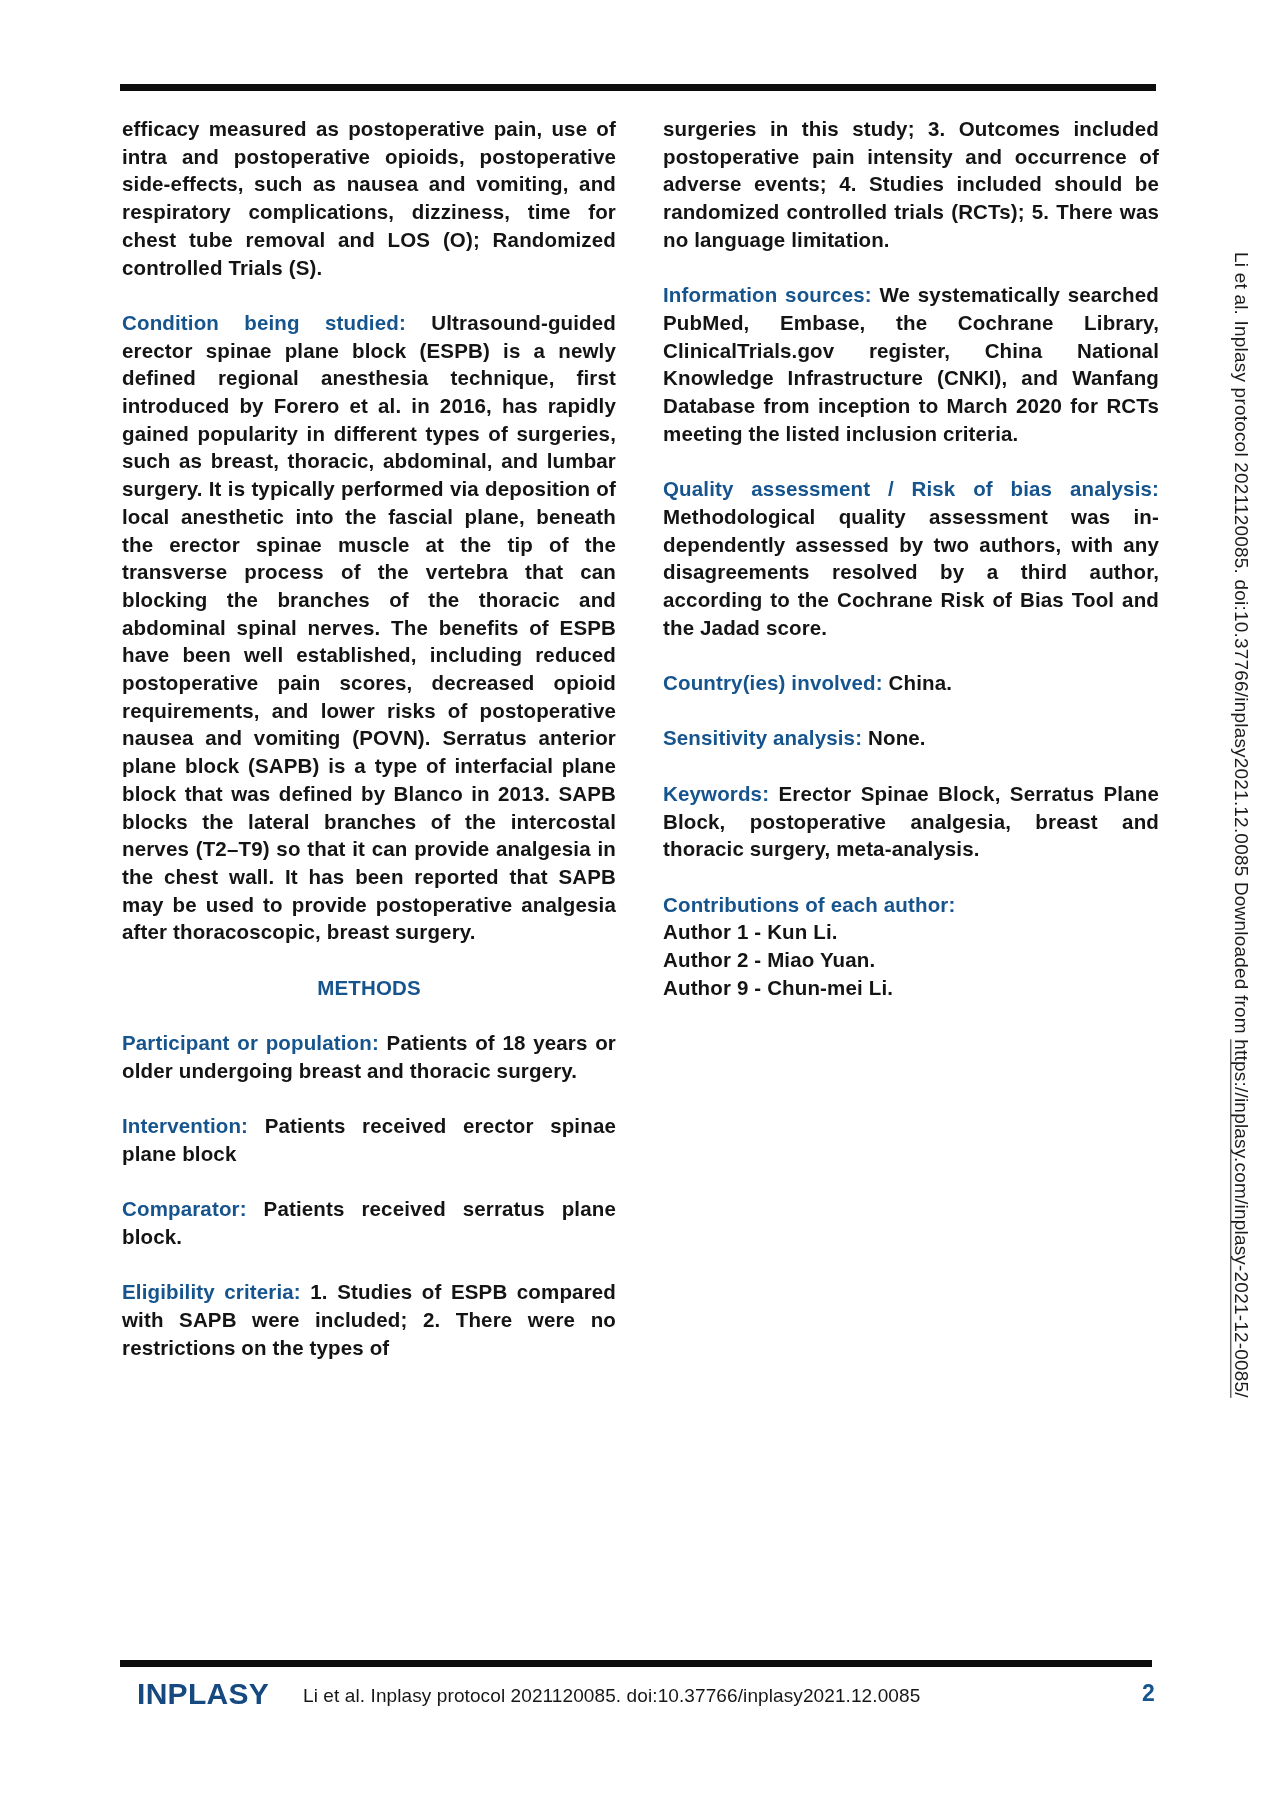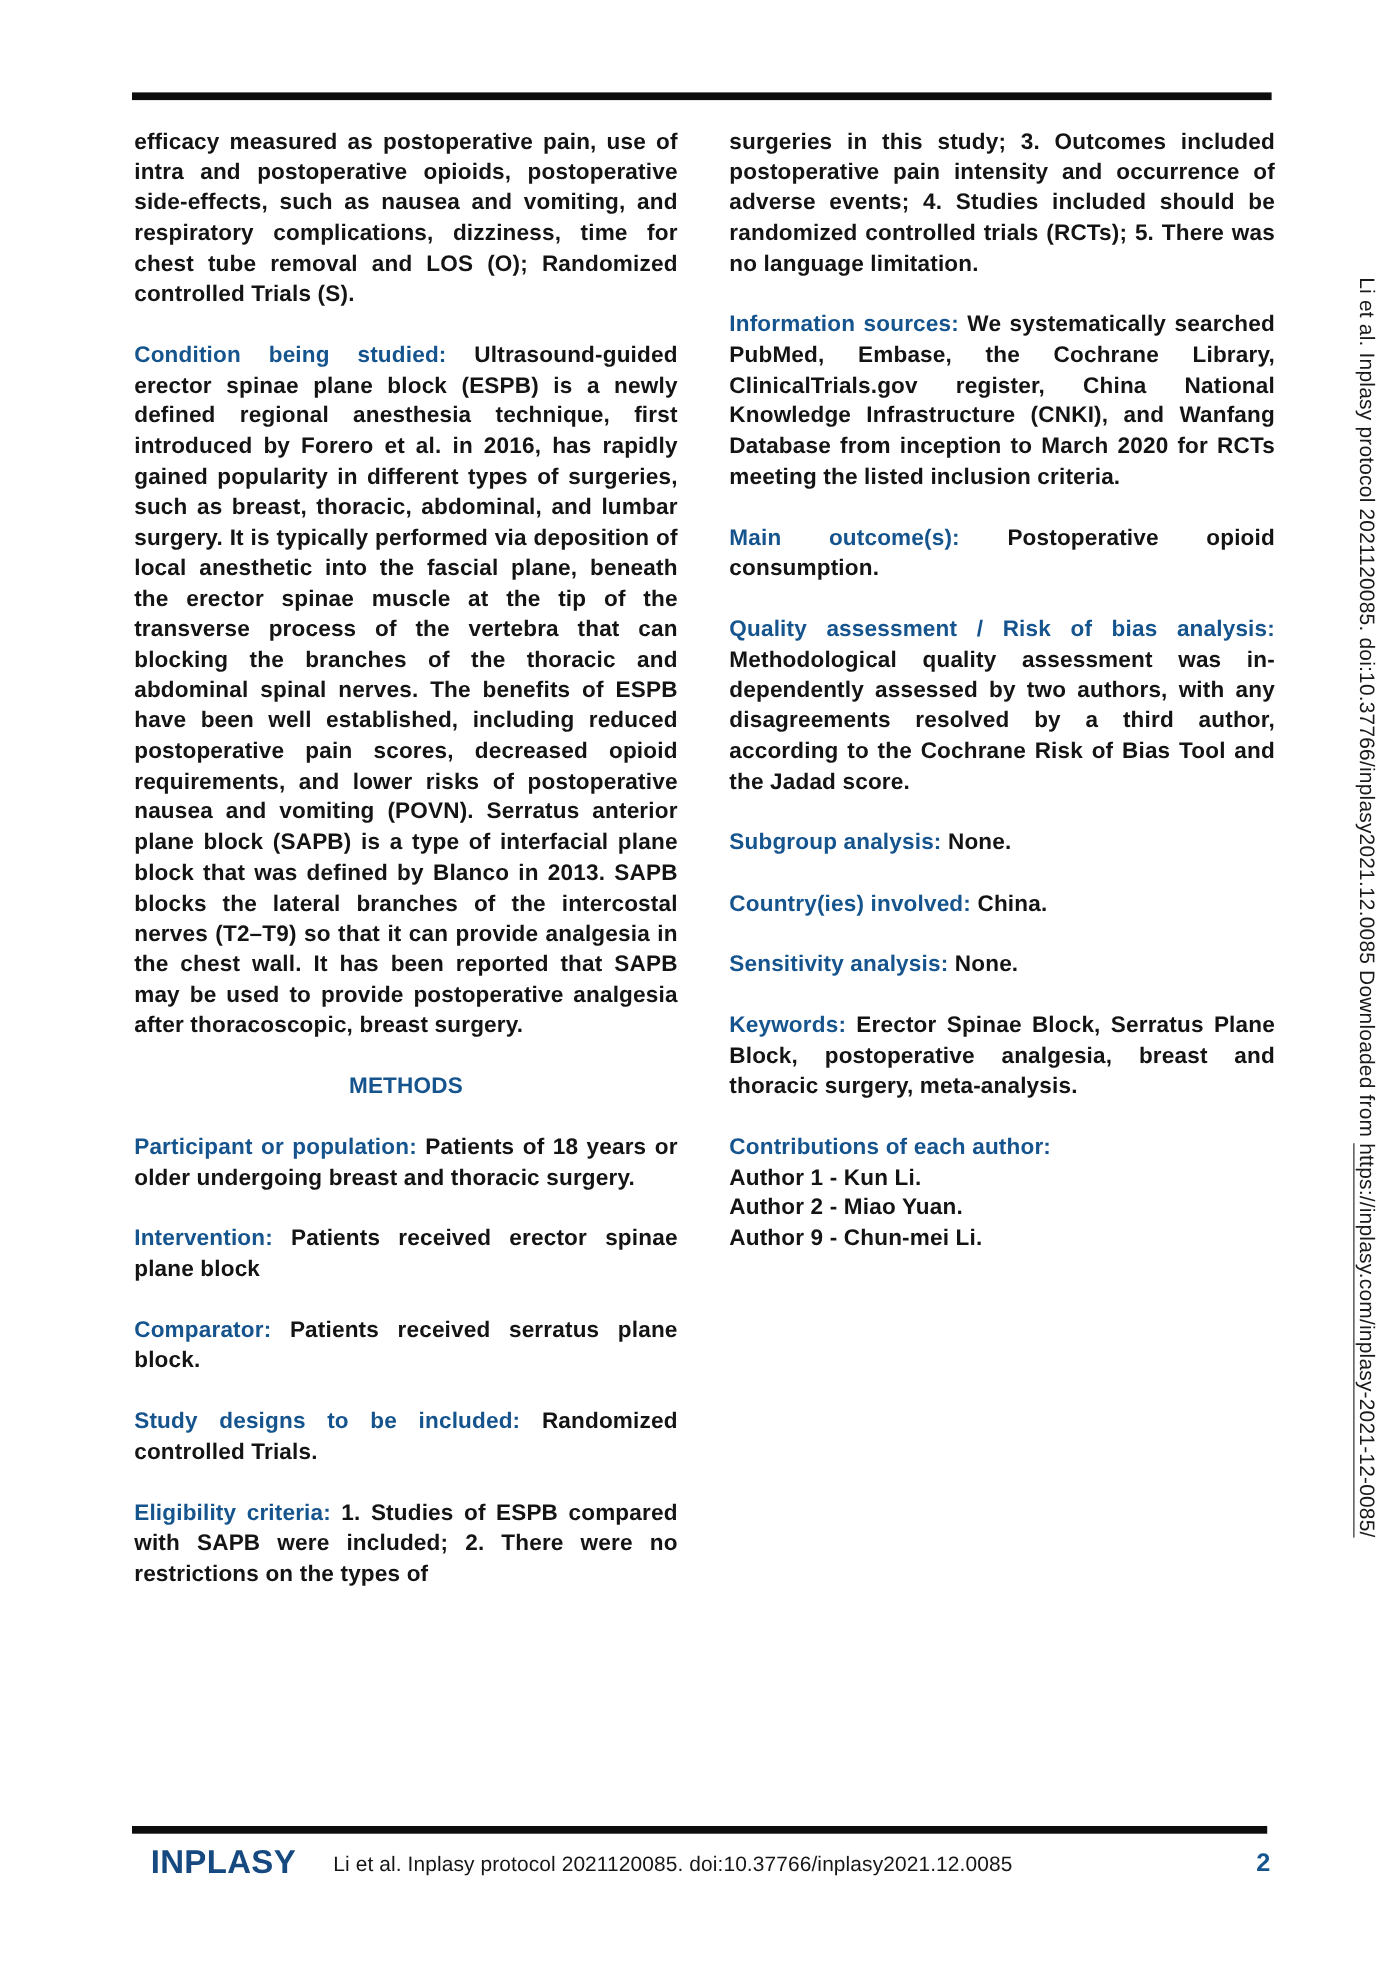--- a/index.html
+++ b/index.html
@@ -50,30 +50,27 @@
 
   <div class="rule top-rule"></div>
 
   <div class="col col-left" id="col-left">
       <div class="para"><span>efficacy measured as postoperative pain, use of intra and postoperative opioids, postoperative side-effects, such as nausea and vomiting, and respiratory complications, dizziness, time for chest tube removal and LOS (O); Randomized controlled Trials (S).</span></div>
       <div class="para"><span class="label">Condition being studied:</span> <span>Ultrasound-guided erector spinae plane block (ESPB) is a newly defined regional anesthesia technique, first introduced by Forero et al. in 2016, has rapidly gained popularity in different types of surgeries, such as breast, thoracic, abdominal, and lumbar surgery. It is typically performed via deposition of local anesthetic into the fascial plane, beneath the erector spinae muscle at the tip of the transverse process of the vertebra that can blocking the branches of the thoracic and abdominal spinal nerves. The benefits of ESPB have been well established, including reduced postoperative pain scores, decreased opioid requirements, and lower risks of postoperative nausea and vomiting (POVN). Serratus anterior plane block (SAPB) is a type of interfacial plane block that was defined by Blanco in 2013. SAPB blocks the lateral branches of the intercostal nerves (T2–T9) so that it can provide analgesia in the chest wall. It has been reported that SAPB may be used to provide postoperative analgesia after thoracoscopic, breast surgery.</span></div>
       <div class="para heading">METHODS</div>
       <div class="para"><span class="label">Participant or population:</span> <span>Patients of 18 years or older undergoing breast and thoracic surgery.</span></div>
       <div class="para"><span class="label">Intervention:</span> <span>Patients received erector spinae plane block</span></div>
       <div class="para"><span class="label">Comparator:</span> <span>Patients received serratus plane block.</span></div>
-      <div class="para"><span class="label">Study designs to be included:</span> <span>Randomized controlled Trials.</span></div>
       <div class="para"><span class="label">Eligibility criteria:</span> <span>1. Studies of ESPB compared with SAPB were included; 2. There were no restrictions on the types of</span></div>
     </div>
 
   <div class="col col-right" id="col-right">
       <div class="para"><span>surgeries in this study; 3. Outcomes included postoperative pain intensity and occurrence of adverse events; 4. Studies included should be randomized controlled trials (RCTs); 5. There was no language limitation.</span></div>
       <div class="para"><span class="label">Information sources:</span> <span>We systematically searched PubMed, Embase, the Cochrane Library, ClinicalTrials.gov register, China National Knowledge Infrastructure (CNKI), and Wanfang Database from inception to March 2020 for RCTs meeting the listed inclusion criteria.</span></div>
-      <div class="para"><span class="label">Main outcome(s):</span> <span>Postoperative opioid consumption.</span></div>
       <div class="para"><span class="label">Quality assessment / Risk of bias analysis:</span> <span>Methodological quality assessment was in-dependently assessed by two authors, with any disagreements resolved by a third author, according to the Cochrane Risk of Bias Tool and the Jadad score.</span></div>
-      <div class="para"><span class="label">Subgroup analysis:</span> <span>None.</span></div>
       <div class="para"><span class="label">Country(ies) involved:</span> <span>China.</span></div>
       <div class="para"><span class="label">Sensitivity analysis:</span> <span>None.</span></div>
       <div class="para"><span class="label">Keywords:</span> <span>Erector Spinae Block, Serratus Plane Block, postoperative analgesia, breast and thoracic surgery, meta-analysis.</span></div>
       <div class="para"><span class="label">Contributions of each author:</span><br><span>Author 1 - Kun Li.</span><br><span>Author 2 - Miao Yuan.</span><br><span>Author 9 - Chun-mei Li.</span></div>
     </div>
 
   <div class="sidebar-text"><span>Li et al. Inplasy protocol 2021120085. doi:10.37766/inplasy2021.12.0085 Downloaded from </span><span class="link">https://inplasy.com/inplasy-2021-12-0085/</span></div>
 
   <div class="rule footer-rule"></div>
 

